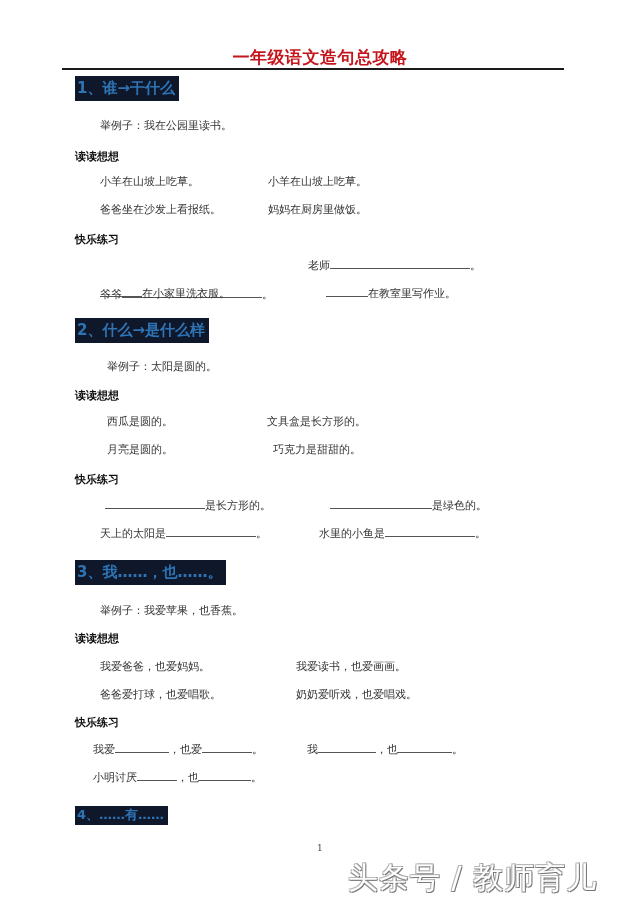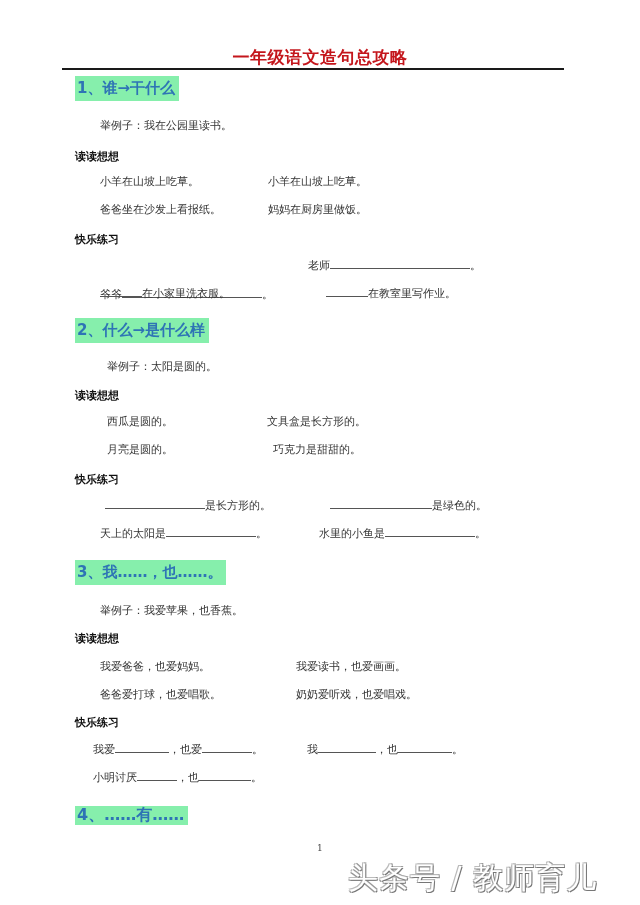--- a/index.html
+++ b/index.html
@@ -8,24 +8,24 @@
     font-family: "DejaVu Serif", "Liberation Serif", serif; color: #222;
   }
   .abs { position: absolute; white-space: nowrap; }
   .title {
     left: 0; width: 640px; top: 46px; text-align: center;
     font-family: "DejaVu Sans", "Liberation Sans", sans-serif;
     font-size: 17px; color: #c4161c; font-weight: bold; letter-spacing: 0.5px;
   }
   .title-rule { left: 62px; width: 502px; top: 68px; height: 2px; background: #1a1a1a; }
   .sec-head {
-    background: #86efac; color: #2e74b5; font-family: "DejaVu Sans", "Liberation Sans", sans-serif;
+    background: #0f172a; color: #2e74b5; font-family: "DejaVu Sans", "Liberation Sans", sans-serif;
     font-size: 15px; font-weight: bold; padding: 2px 4px 3px 2px; line-height: 20px;
   }
-  .sec-head.small { font-size: 16px; line-height: 16px; padding: 1px 4px 2px 2px; }
+  .sec-head.small { font-size: 13px; line-height: 16px; padding: 1px 4px 2px 2px; }
   .sub { font-family: "DejaVu Sans", "Liberation Sans", sans-serif; font-weight: bold; font-size: 11px; color: #111; }
   .txt { font-size: 11px; color: #333; }
   .blank { display: inline-block; border-bottom: 1px solid #555; height: 9px; vertical-align: baseline; }
   .pagenum { font-size: 9px; color: #444; }
   .watermark {
     font-family: "DejaVu Sans", "Liberation Sans", sans-serif; font-size: 30px; color: #fff;
     text-shadow: 1px 1px 0 #777, -1px -1px 0 #bbb, 1px -1px 0 #999, -1px 1px 0 #999;
     letter-spacing: 1px;
   }
 </style>

